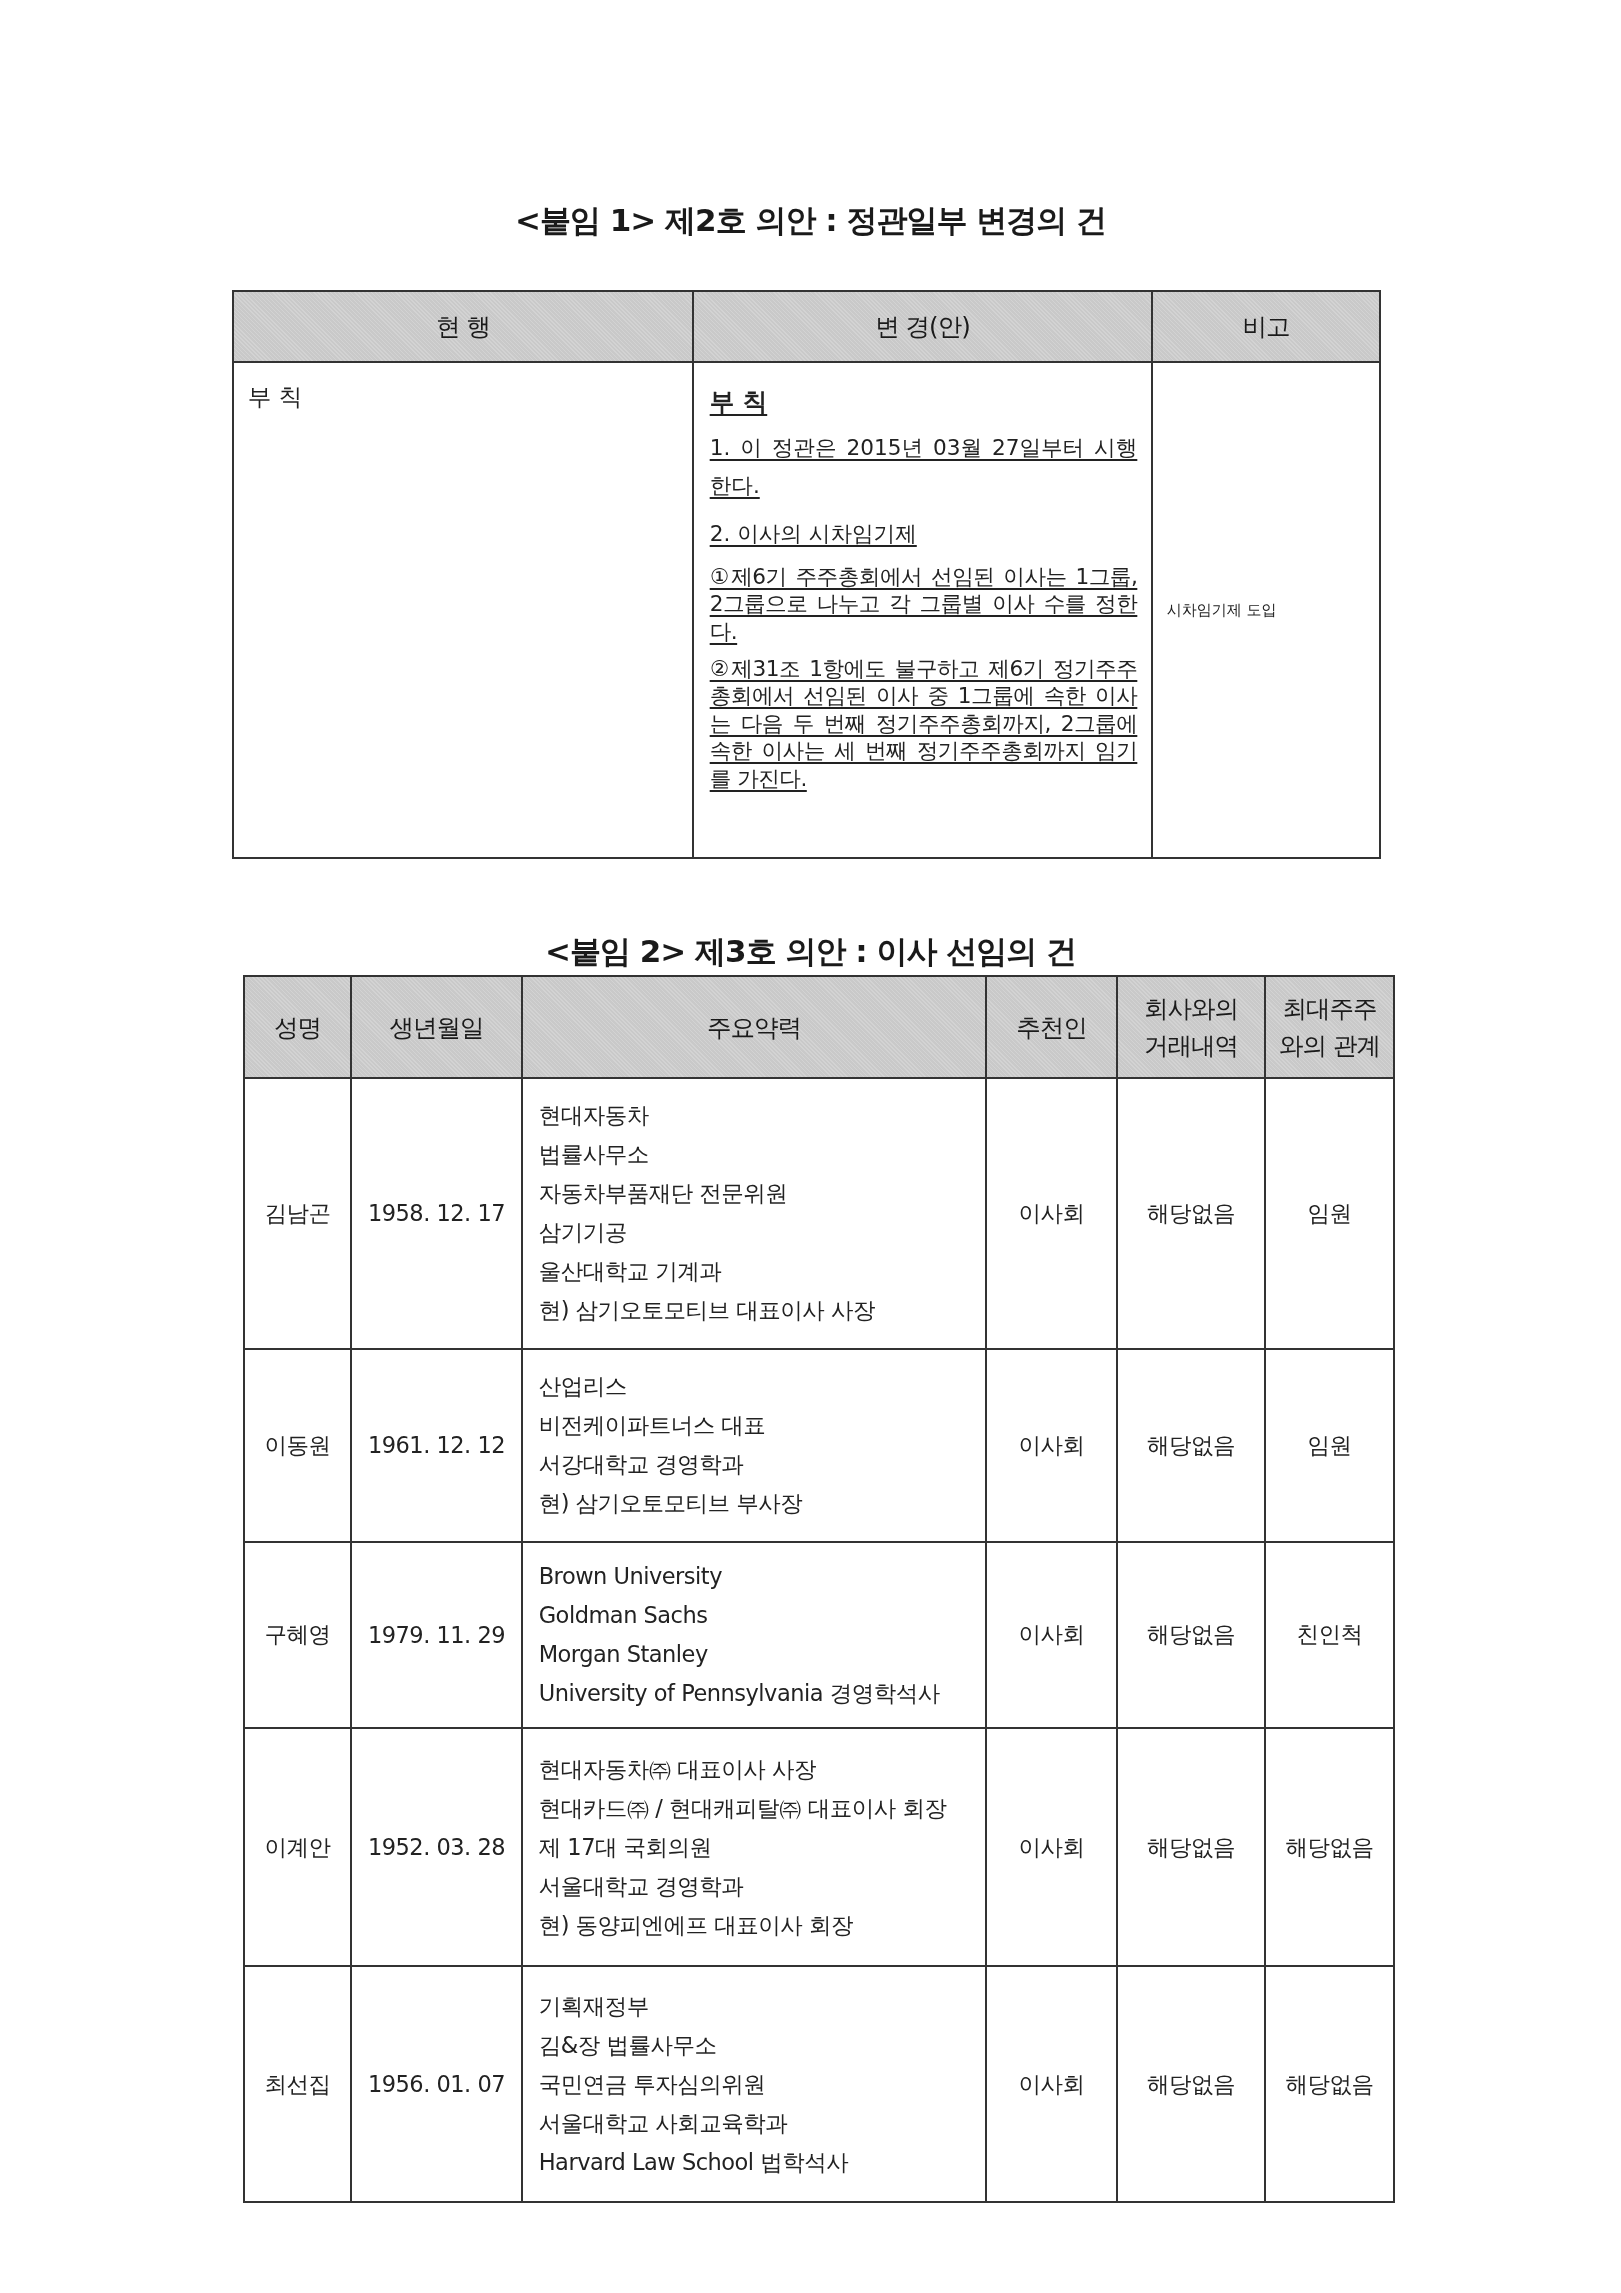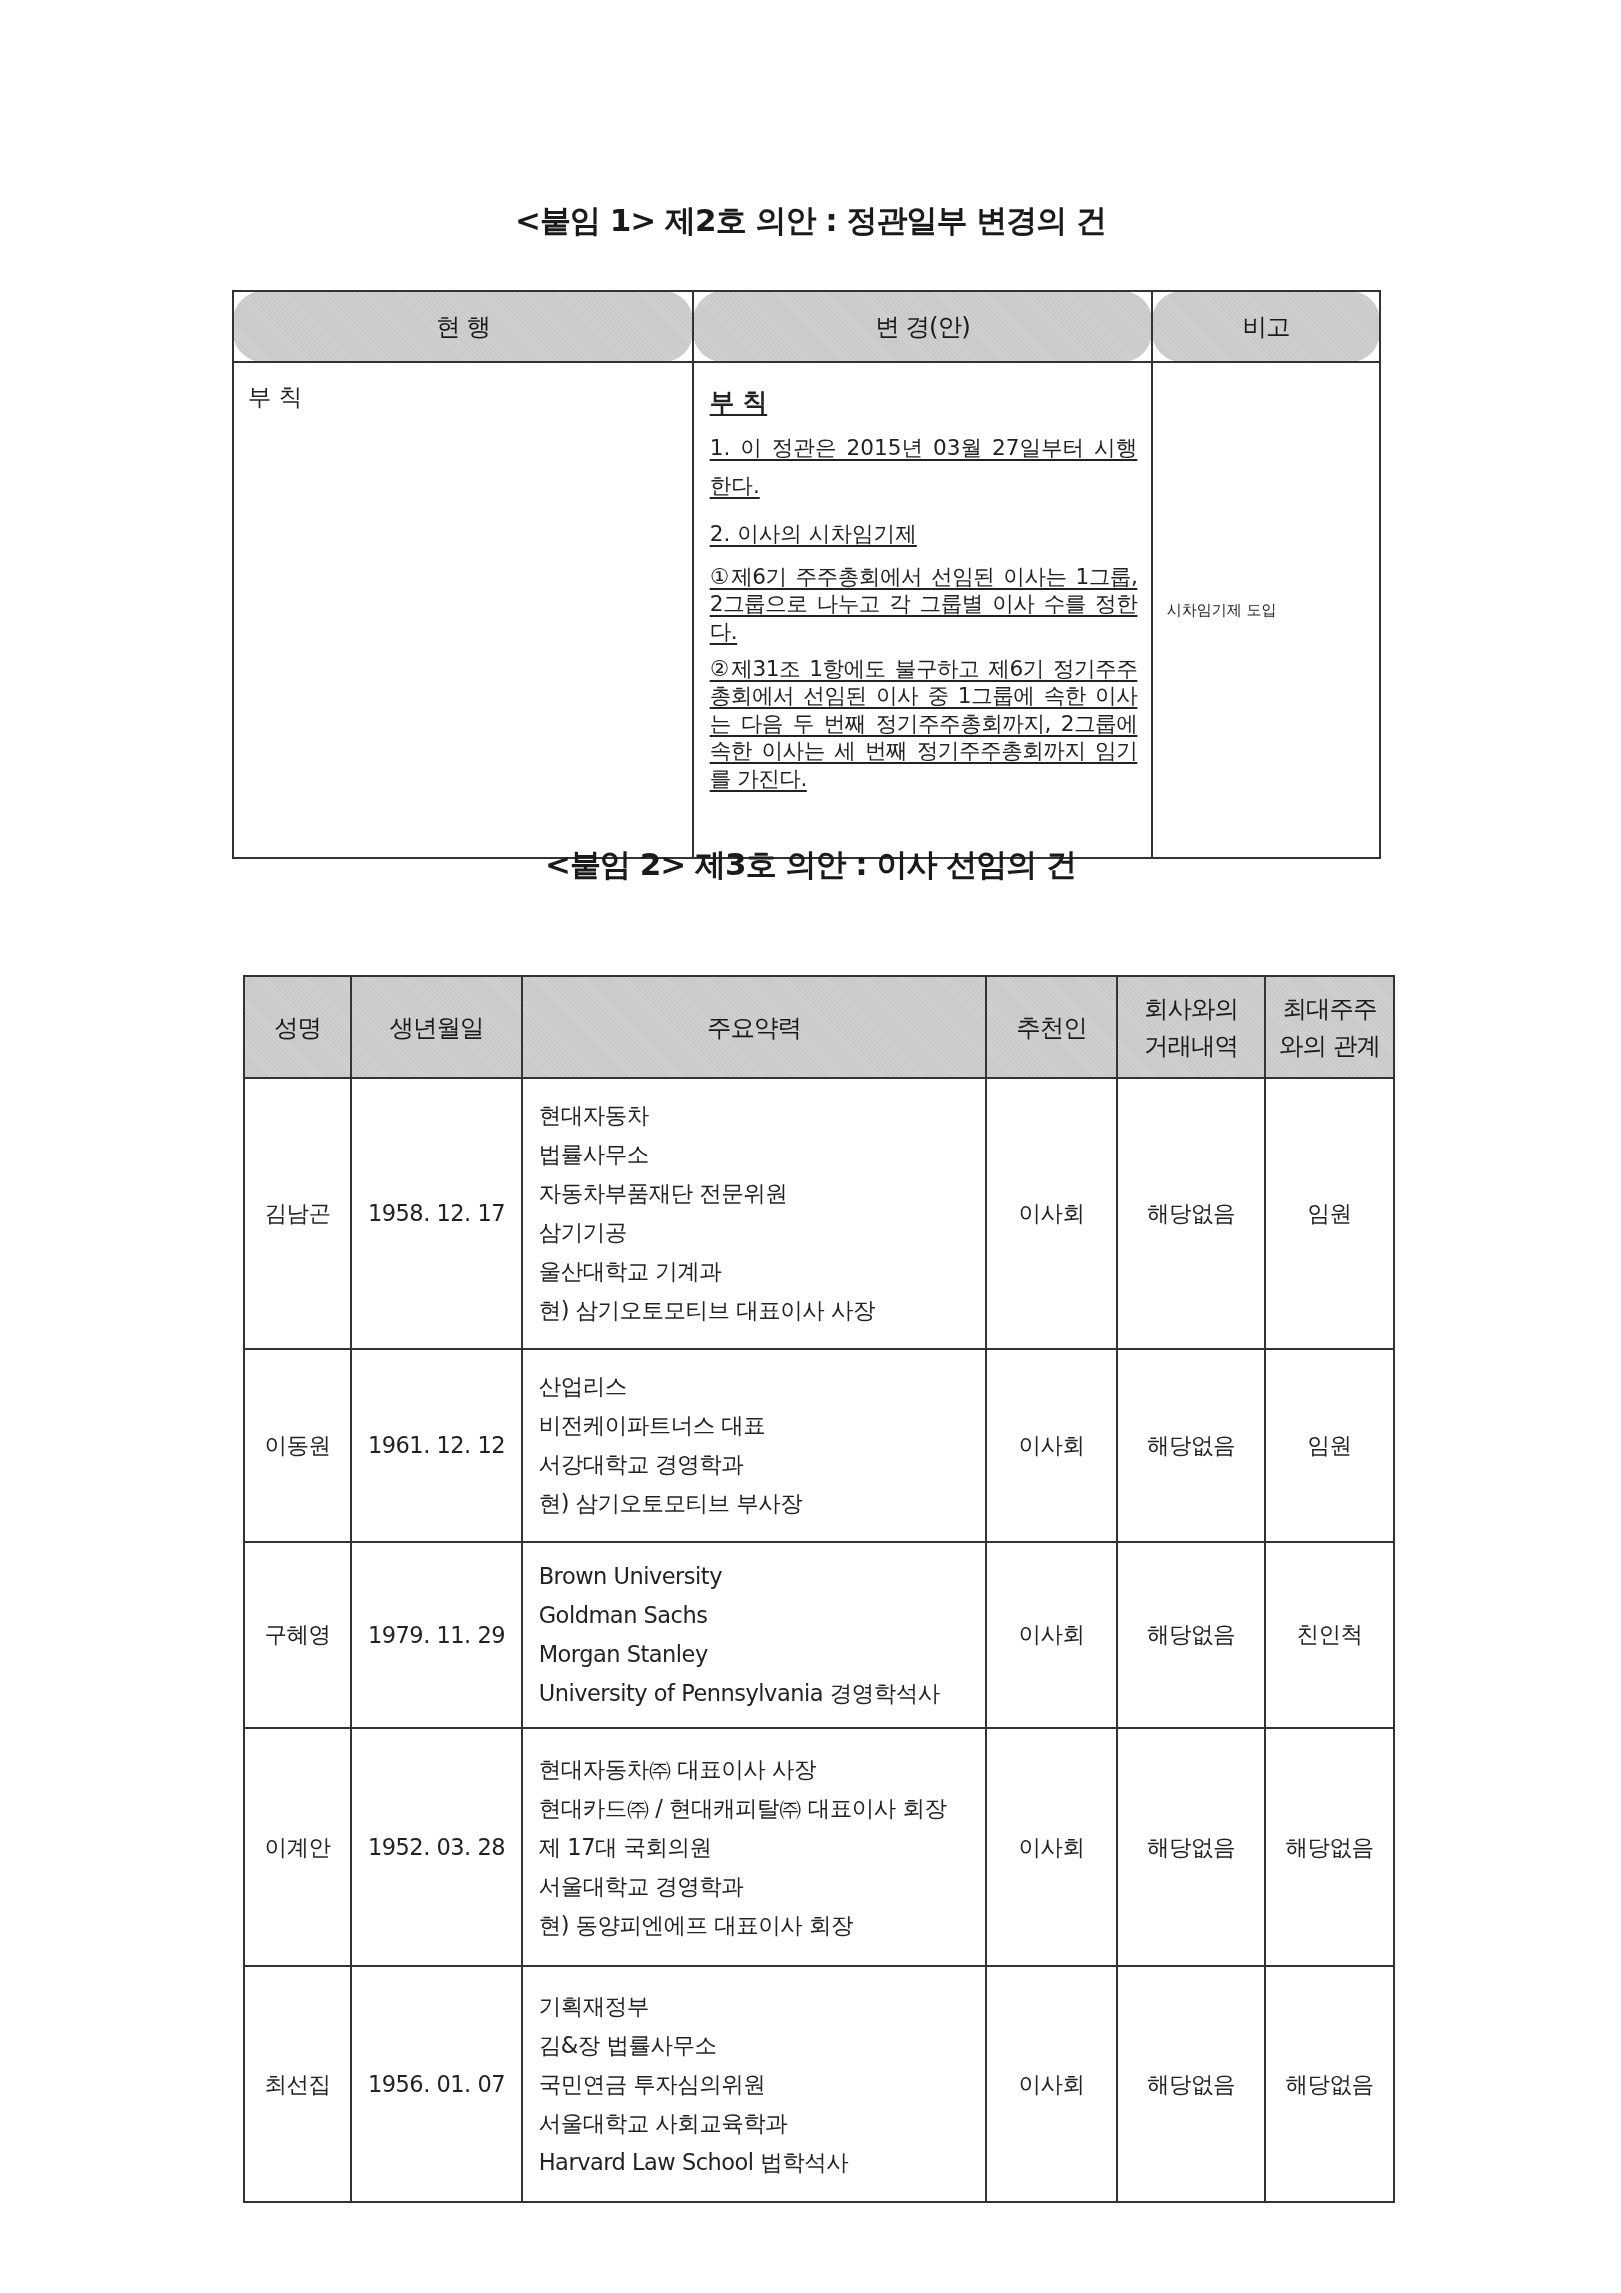--- a/index.html
+++ b/index.html
@@ -6,33 +6,33 @@
   body {
     width: 1621px; height: 2294px; position: relative; overflow: hidden;
     font-family: "DejaVu Sans", "Liberation Sans", sans-serif;
     color: #222;
   }
   .title {
     position: absolute; left: 0; width: 1621px; text-align: center;
     font-size: 31px; font-weight: bold; letter-spacing: -1px; color: #1a1a1a;
   }
   #title1 { top: 200px; }
-  #title2 { top: 844px; }
+  #title2 { top: 931px; }
 
   table { position: absolute; border-collapse: collapse; table-layout: fixed; }
   td, th { border: 2px solid #333; vertical-align: middle; padding: 0; }
   th {
     background: #c9c9c9;
     background-image: repeating-linear-gradient(45deg, rgba(255,255,255,0.18) 0 1px, transparent 1px 2.9px);
     font-weight: normal; font-size: 24.5px; color: #1a1a1a; letter-spacing: -1px;
   }
 
   
   #t1 { left: 232px; top: 290px; width: 1147px; }
-  #t1 th { height: 69px; border-radius: 30px; }
+  #t1 th { height: 69px; }
   #t1 td.cur { vertical-align: top; padding: 17.6px 13.7px; font-size: 23.5px; height: 459px; }
   #t1 td.chg { vertical-align: top; padding: 21.6px 13.7px 13.7px 15.7px; font-size: 21.6px; }
   #t1 td.note { text-align: left; padding-left: 13.7px; font-size: 15px; }
   .u { text-decoration: underline; text-underline-offset: 3.9px; }
   .chg .sec { font-size: 24.5px; font-weight: bold; margin-bottom: 11.8px; }
   .chg .p { margin: 0 0 9.8px 0; line-height: 38px; text-align: justify; }
   .chg .pt { margin: 0 0 9.8px 0; line-height: 27.4px; text-align: justify; letter-spacing: -0.5px; }
 
   
   #t2 { left: 243px; top: 975px; width: 1150px; }

